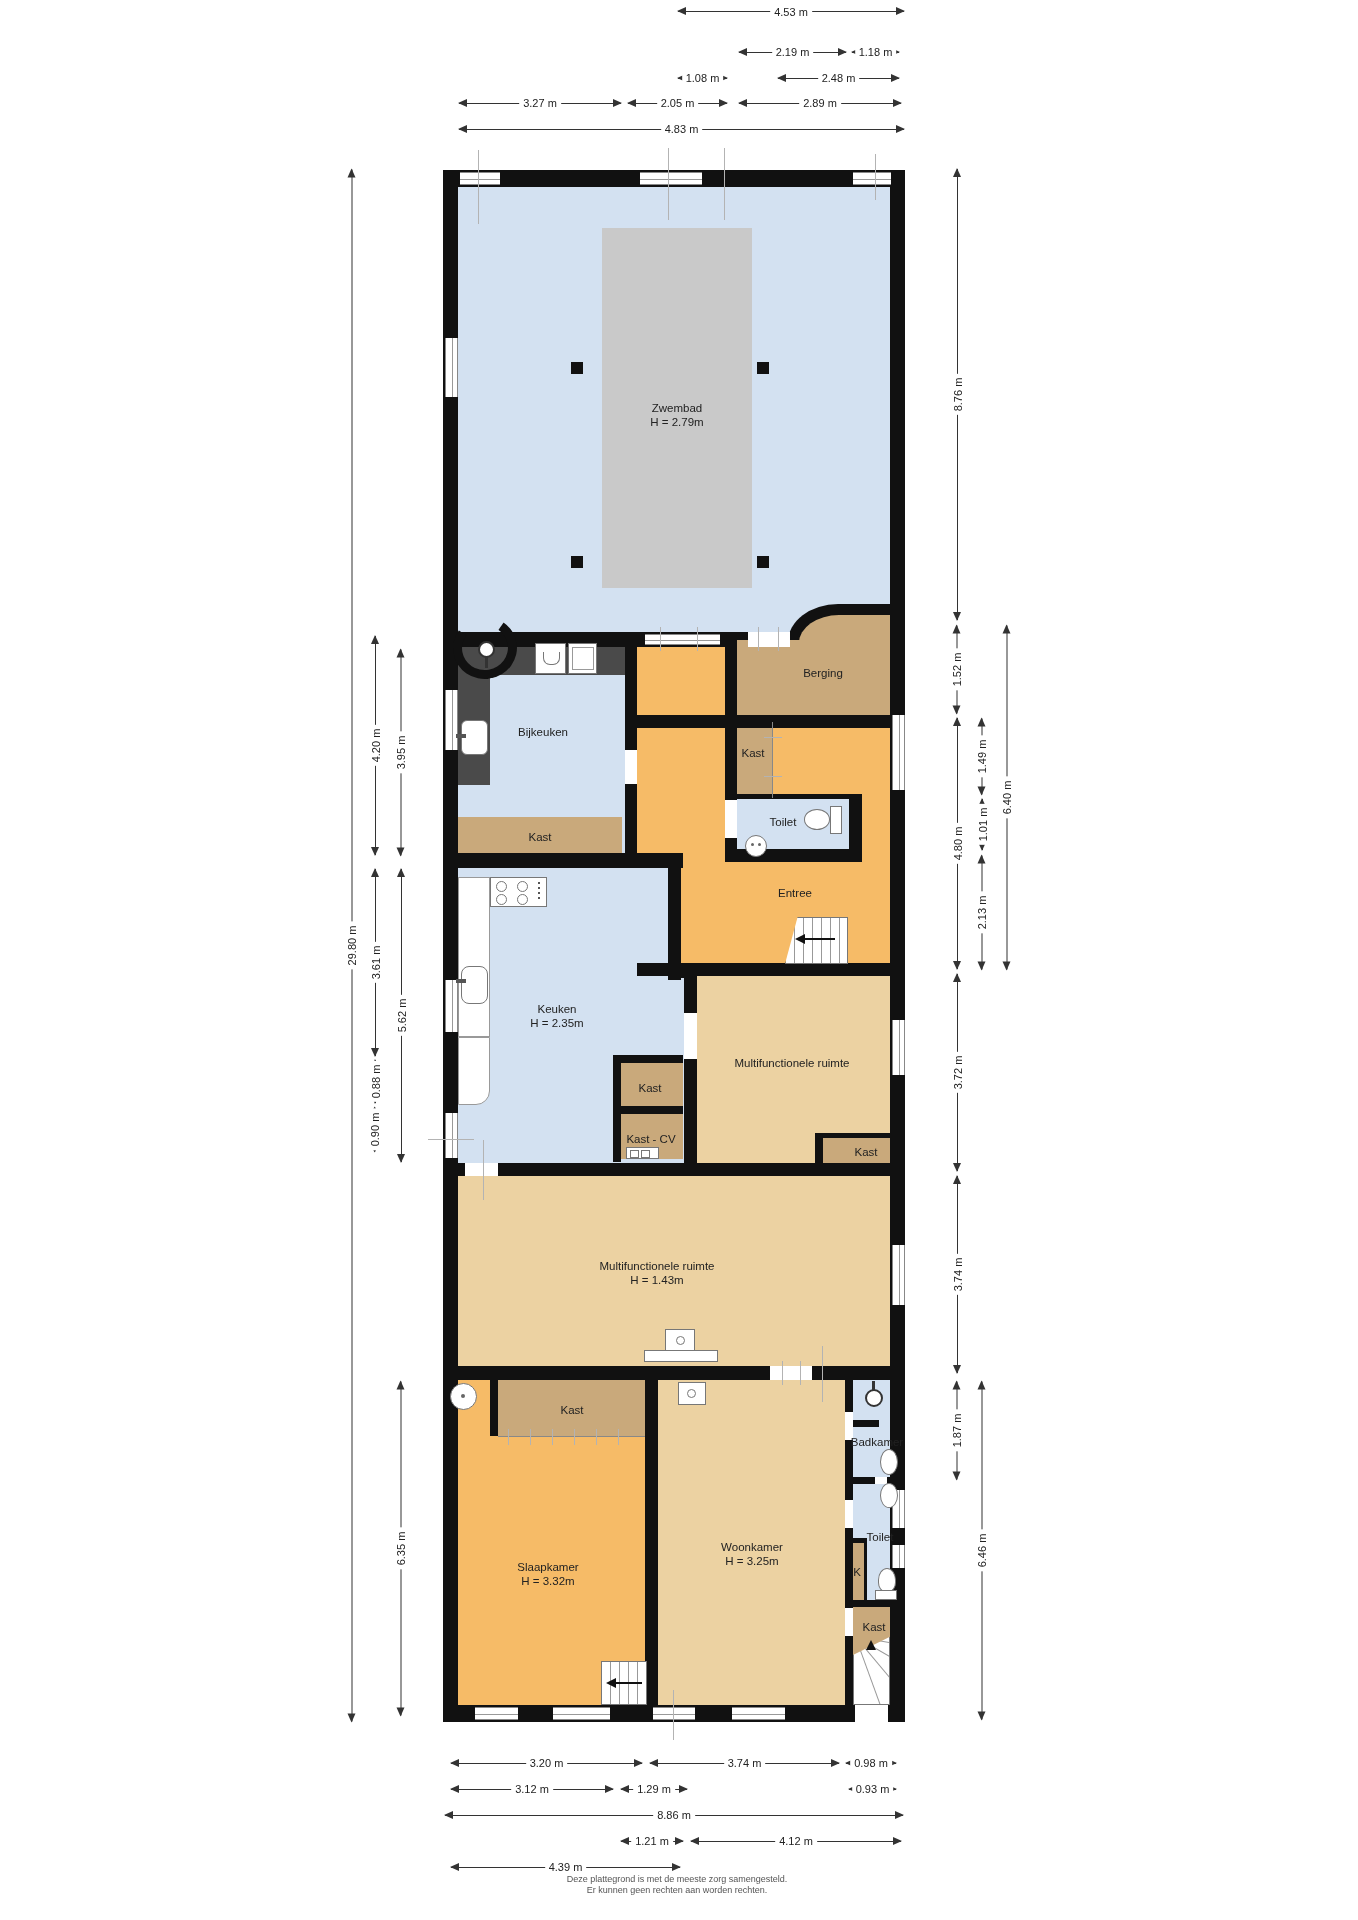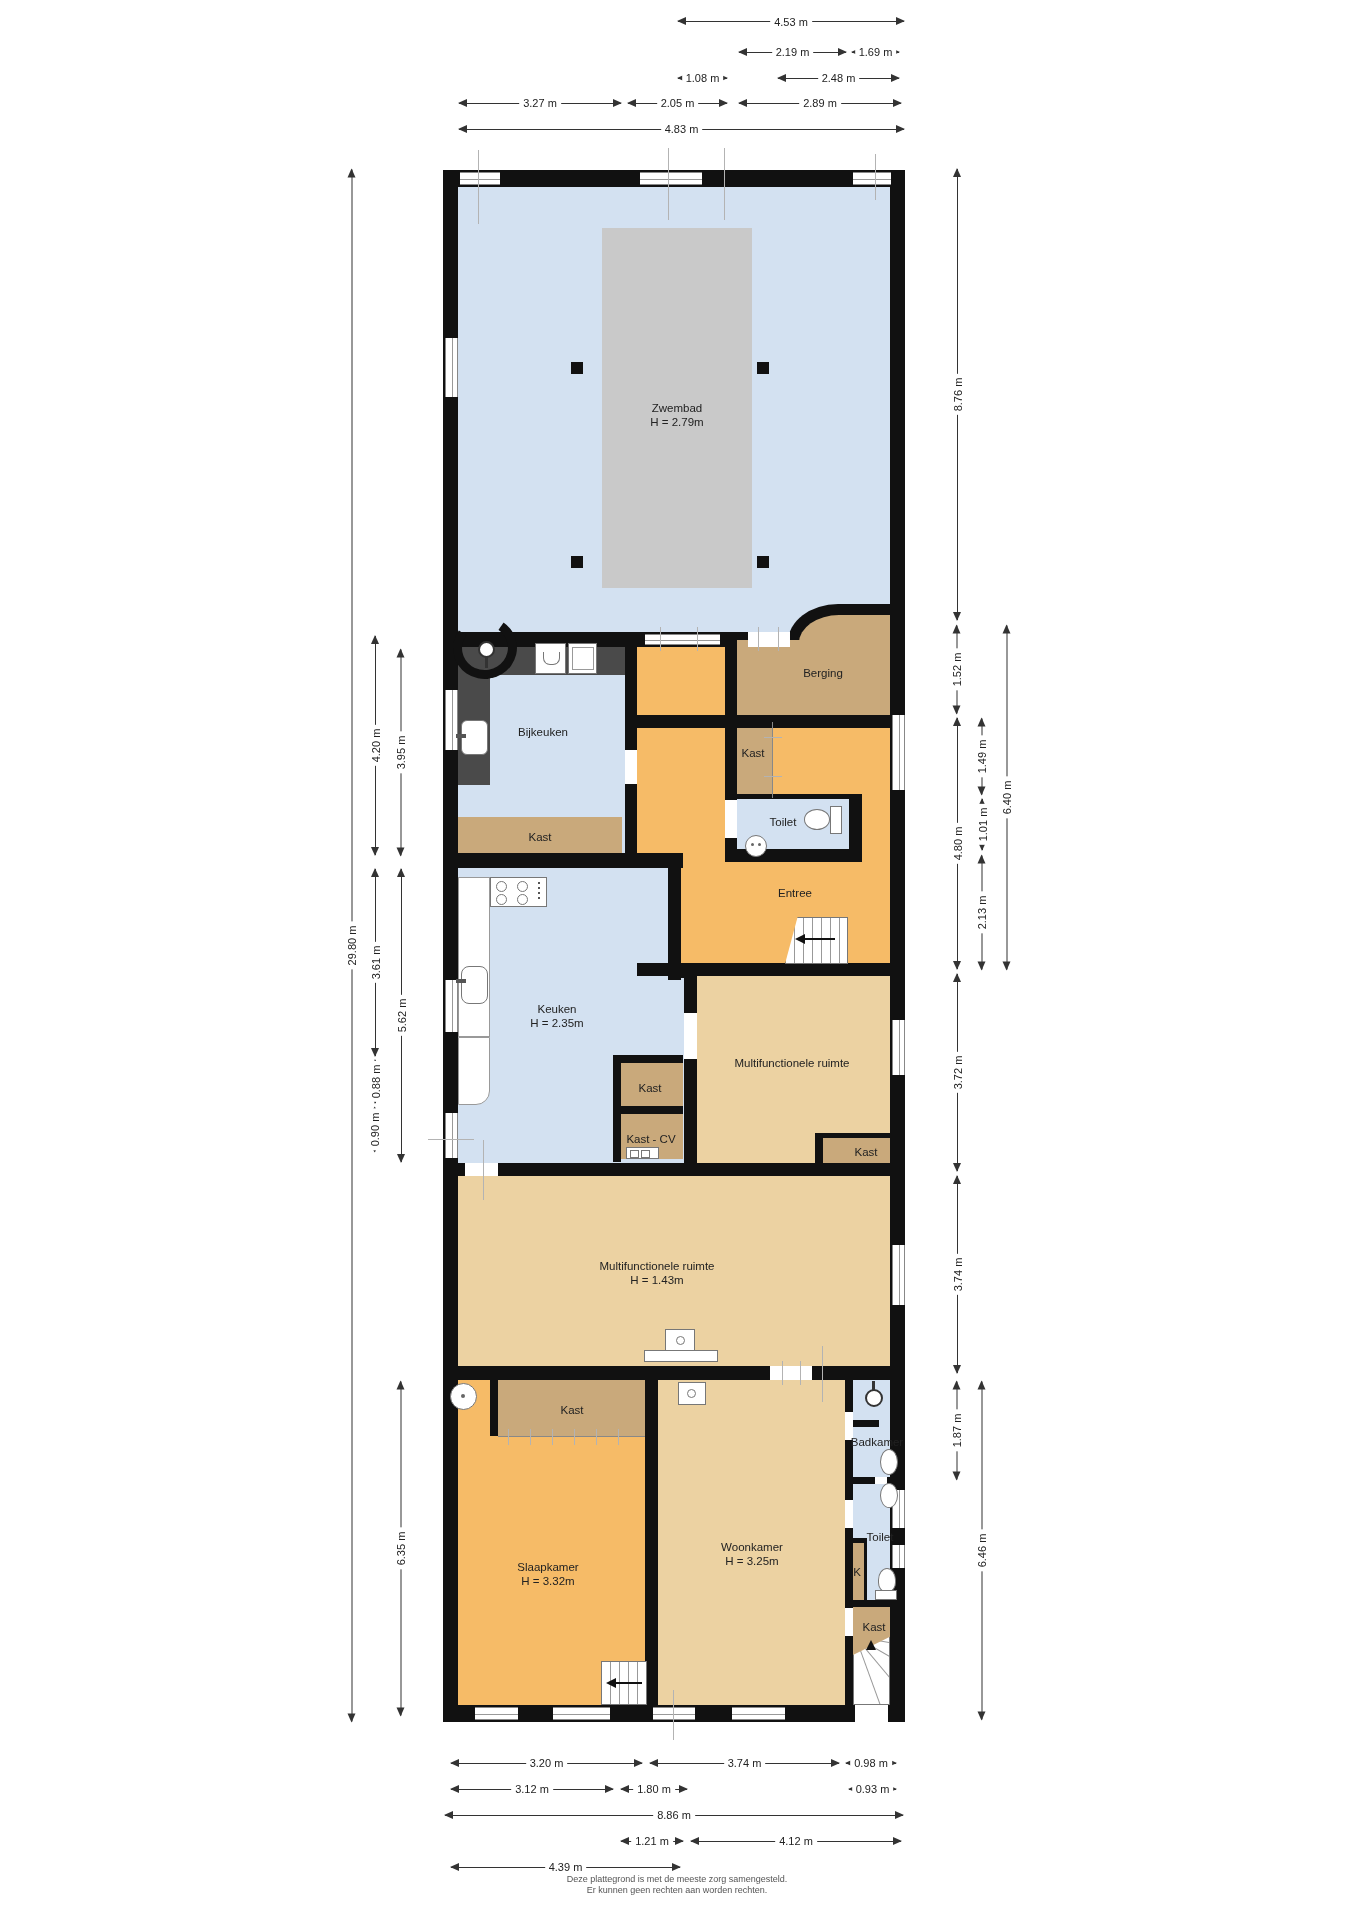--- a/index.html
+++ b/index.html
@@ -298,37 +298,37 @@
     </div>
     <div class="room-label" style="left: 880px; top: 1537px;">
       <div>Toilet</div>
     </div>
     <div class="room-label" style="left: 857px; top: 1572px;">
       <div>K</div>
     </div>
     <div class="room-label" style="left: 874px; top: 1627px;">
       <div>Kast</div>
     </div>
-    <div class="dim" style="width: 228px; left: 677px; top: 17px;">
+    <div class="dim" style="width: 228px; left: 677px; top: 7px;">
       <i class="ln"></i>
       <i class="a l"></i>
       <i class="a r"></i>
       <span class="lb">4.53 m</span>
     </div>
     <div class="dim" style="width: 109px; left: 738px; top: 47.5px;">
       <i class="ln"></i>
       <i class="a l"></i>
       <i class="a r"></i>
       <span class="lb">2.19 m</span>
     </div>
     <div class="dim" style="width: 49px; left: 851px; top: 47.5px;">
       <i class="ln"></i>
       <i class="a l"></i>
       <i class="a r"></i>
-      <span class="lb">1.69 m</span>
+      <span class="lb">1.18 m</span>
     </div>
     <div class="dim" style="width: 51px; left: 677px; top: 73.5px;">
       <i class="ln"></i>
       <i class="a l"></i>
       <i class="a r"></i>
       <span class="lb">1.08 m</span>
     </div>
     <div class="dim" style="width: 123px; left: 777px; top: 73.5px;">
       <i class="ln"></i>
       <i class="a l"></i>
@@ -380,21 +380,21 @@
     <div class="dim" style="width: 164px; left: 450px; top: 1784.5px;">
       <i class="ln"></i>
       <i class="a l"></i>
       <i class="a r"></i>
       <span class="lb">3.12 m</span>
     </div>
     <div class="dim" style="width: 68px; left: 620px; top: 1784.5px;">
       <i class="ln"></i>
       <i class="a l"></i>
       <i class="a r"></i>
-      <span class="lb">1.80 m</span>
+      <span class="lb">1.29 m</span>
     </div>
     <div class="dim" style="width: 49px; left: 848px; top: 1784.5px;">
       <i class="ln"></i>
       <i class="a l"></i>
       <i class="a r"></i>
       <span class="lb">0.93 m</span>
     </div>
     <div class="dim" style="width: 460px; left: 444px; top: 1810.5px;">
       <i class="ln"></i>
       <i class="a l"></i>

